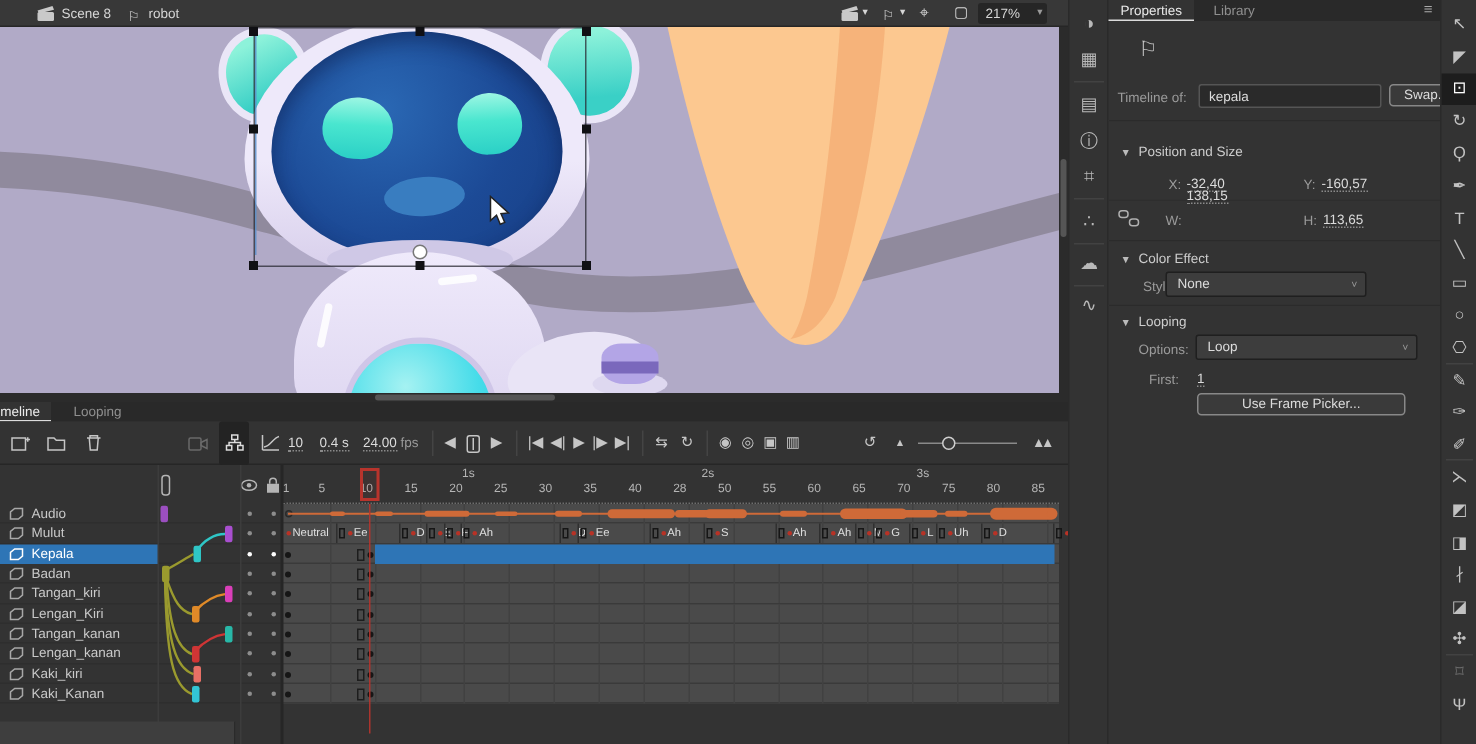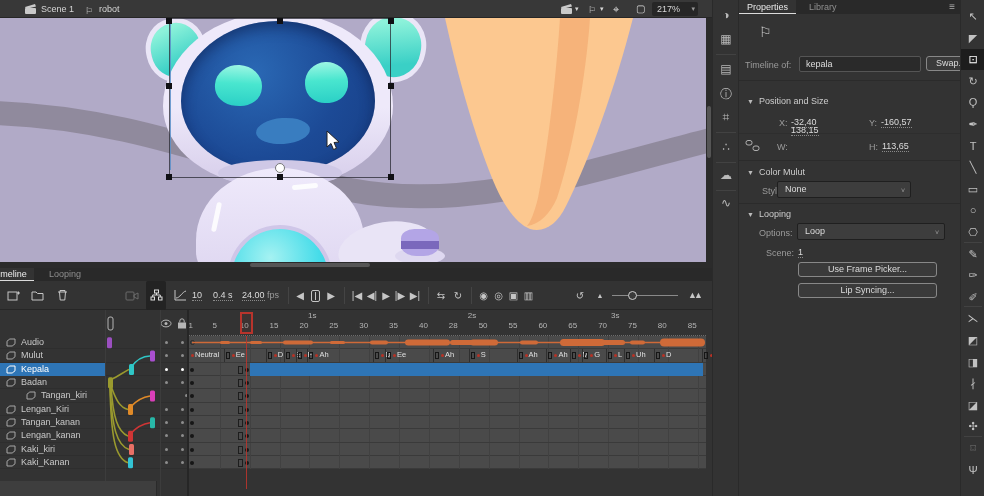--- a/index.html
+++ b/index.html
@@ -137,21 +137,21 @@
 
   <div id="stage-bar" class="abs">
     <span class="item" style="left:24px">
       <svg width="13" height="18" viewBox="0 0 13 18">
           <g fill="#c9c9c9">
             <rect x="1" y="8" width="11" height="6" rx="1"></rect>
             <path d="M1 7 L11 4 L12 6.5 L2 9 Z"></path>
           </g>
         </svg>
     </span>
-    <span class="item" style="left:41px">Scene 1</span>
+    <span class="item" style="left:41px">Scene 8</span>
     <span class="item" style="left:85px; top:2px">⚐</span>
     <span class="item" style="left:99px">robot</span>
 
     <span class="item" style="left:560px">
       <svg width="13" height="18" viewBox="0 0 13 18">
           <g fill="#c9c9c9">
             <rect x="1" y="8" width="11" height="6" rx="1"></rect>
             <path d="M1 7 L11 4 L12 6.5 L2 9 Z"></path>
           </g>
         </svg>
@@ -343,21 +343,21 @@
             <div class="lrow" style="top: 66.05px;">
               <span class="licon">
                 <svg width="10" height="9">
                   <path d="M1 8 L1 3.2 L3.8 1 L9 1 L9 5.8 L6.2 8 Z" fill="none" stroke="#a8a8a8"></path>
                 </svg>
               </span>
               <span class="lname">Badan</span>
               <span class="ldot" style="left: 165px;"></span>
               <span class="ldot" style="left: 181px;"></span>
             </div>
-            <div class="lrow" style="top: 79.4px; margin-left: 20px;">
+            <div class="lrow" style="top: 79.4px;">
               <span class="licon">
                 <svg width="10" height="9">
                   <path d="M1 8 L1 3.2 L3.8 1 L9 1 L9 5.8 L6.2 8 Z" fill="none" stroke="#a8a8a8"></path>
                 </svg>
               </span>
               <span class="lname">Tangan_kiri</span>
               <span class="ldot" style="left: 165px;"></span>
               <span class="ldot" style="left: 181px;"></span>
             </div>
             <div class="lrow" style="top: 92.75px;">
@@ -813,37 +813,36 @@
           <rect x="8" y="7" width="6" height="4.5" rx="2"></rect>
         </g>
       </svg>
     <span class="plabel" style="left:38px; top:142px">W:</span>
     <span class="abs hot" style="left:52px; top:125px">138,15</span>
     <span class="plabel" style="left:130px; top:142px">H:</span>
     <span class="abs hot" style="left:143px; top:141px">113,65</span>
 
     <div class="pdiv" style="top:160px"></div>
     <div class="sec-head" style="left:8px; top:167px">
-      <span class="tri">▼</span><span>Color Mulut</span></div>
+      <span class="tri">▼</span><span>Color Effect</span></div>
     <span class="plabel" style="left:23px; top:186px">Style:</span>
     <div class="dd" style="left:38px; top:181px; width:134px">
       <span>None</span><span class="chev">˅</span>
     </div>
 
     <div class="pdiv" style="top:203px"></div>
     <div class="sec-head" style="left:8px; top:209px">
       <span class="tri">▼</span><span>Looping</span></div>
     <span class="plabel" style="left:20px; top:228px">Options:</span>
     <div class="dd" style="left:58px; top:223px; width:148px">
       <span>Loop</span><span class="chev">˅</span>
     </div>
-    <span class="plabel" style="left:27px; top:248px">Scene:</span>
+    <span class="plabel" style="left:27px; top:248px">First:</span>
     <span class="abs hot" style="left:59px; top:247px">1</span>
     <div class="btn" style="left:59px; top:262px; width:139px">Use Frame Picker...</div>
-    <div class="btn" style="left:59px; top:283px; width:139px">Lip Syncing...</div>
   </div>
 
   <div id="tools" class="abs">
       <span class="ticon" style="top: 6px;">↖</span>
       <span class="ticon" style="top: 27.6px;">◤</span>
       <span class="ticon active" style="top: 49.2px;">⊡</span>
       <span class="ticon" style="top: 70.8px;">↻</span>
       <span class="ticon" style="top: 92.4px;">Ϙ</span>
       <span class="ticon" style="top: 114px;">✒</span>
       <span class="ticon" style="top: 135.6px;">T</span>

